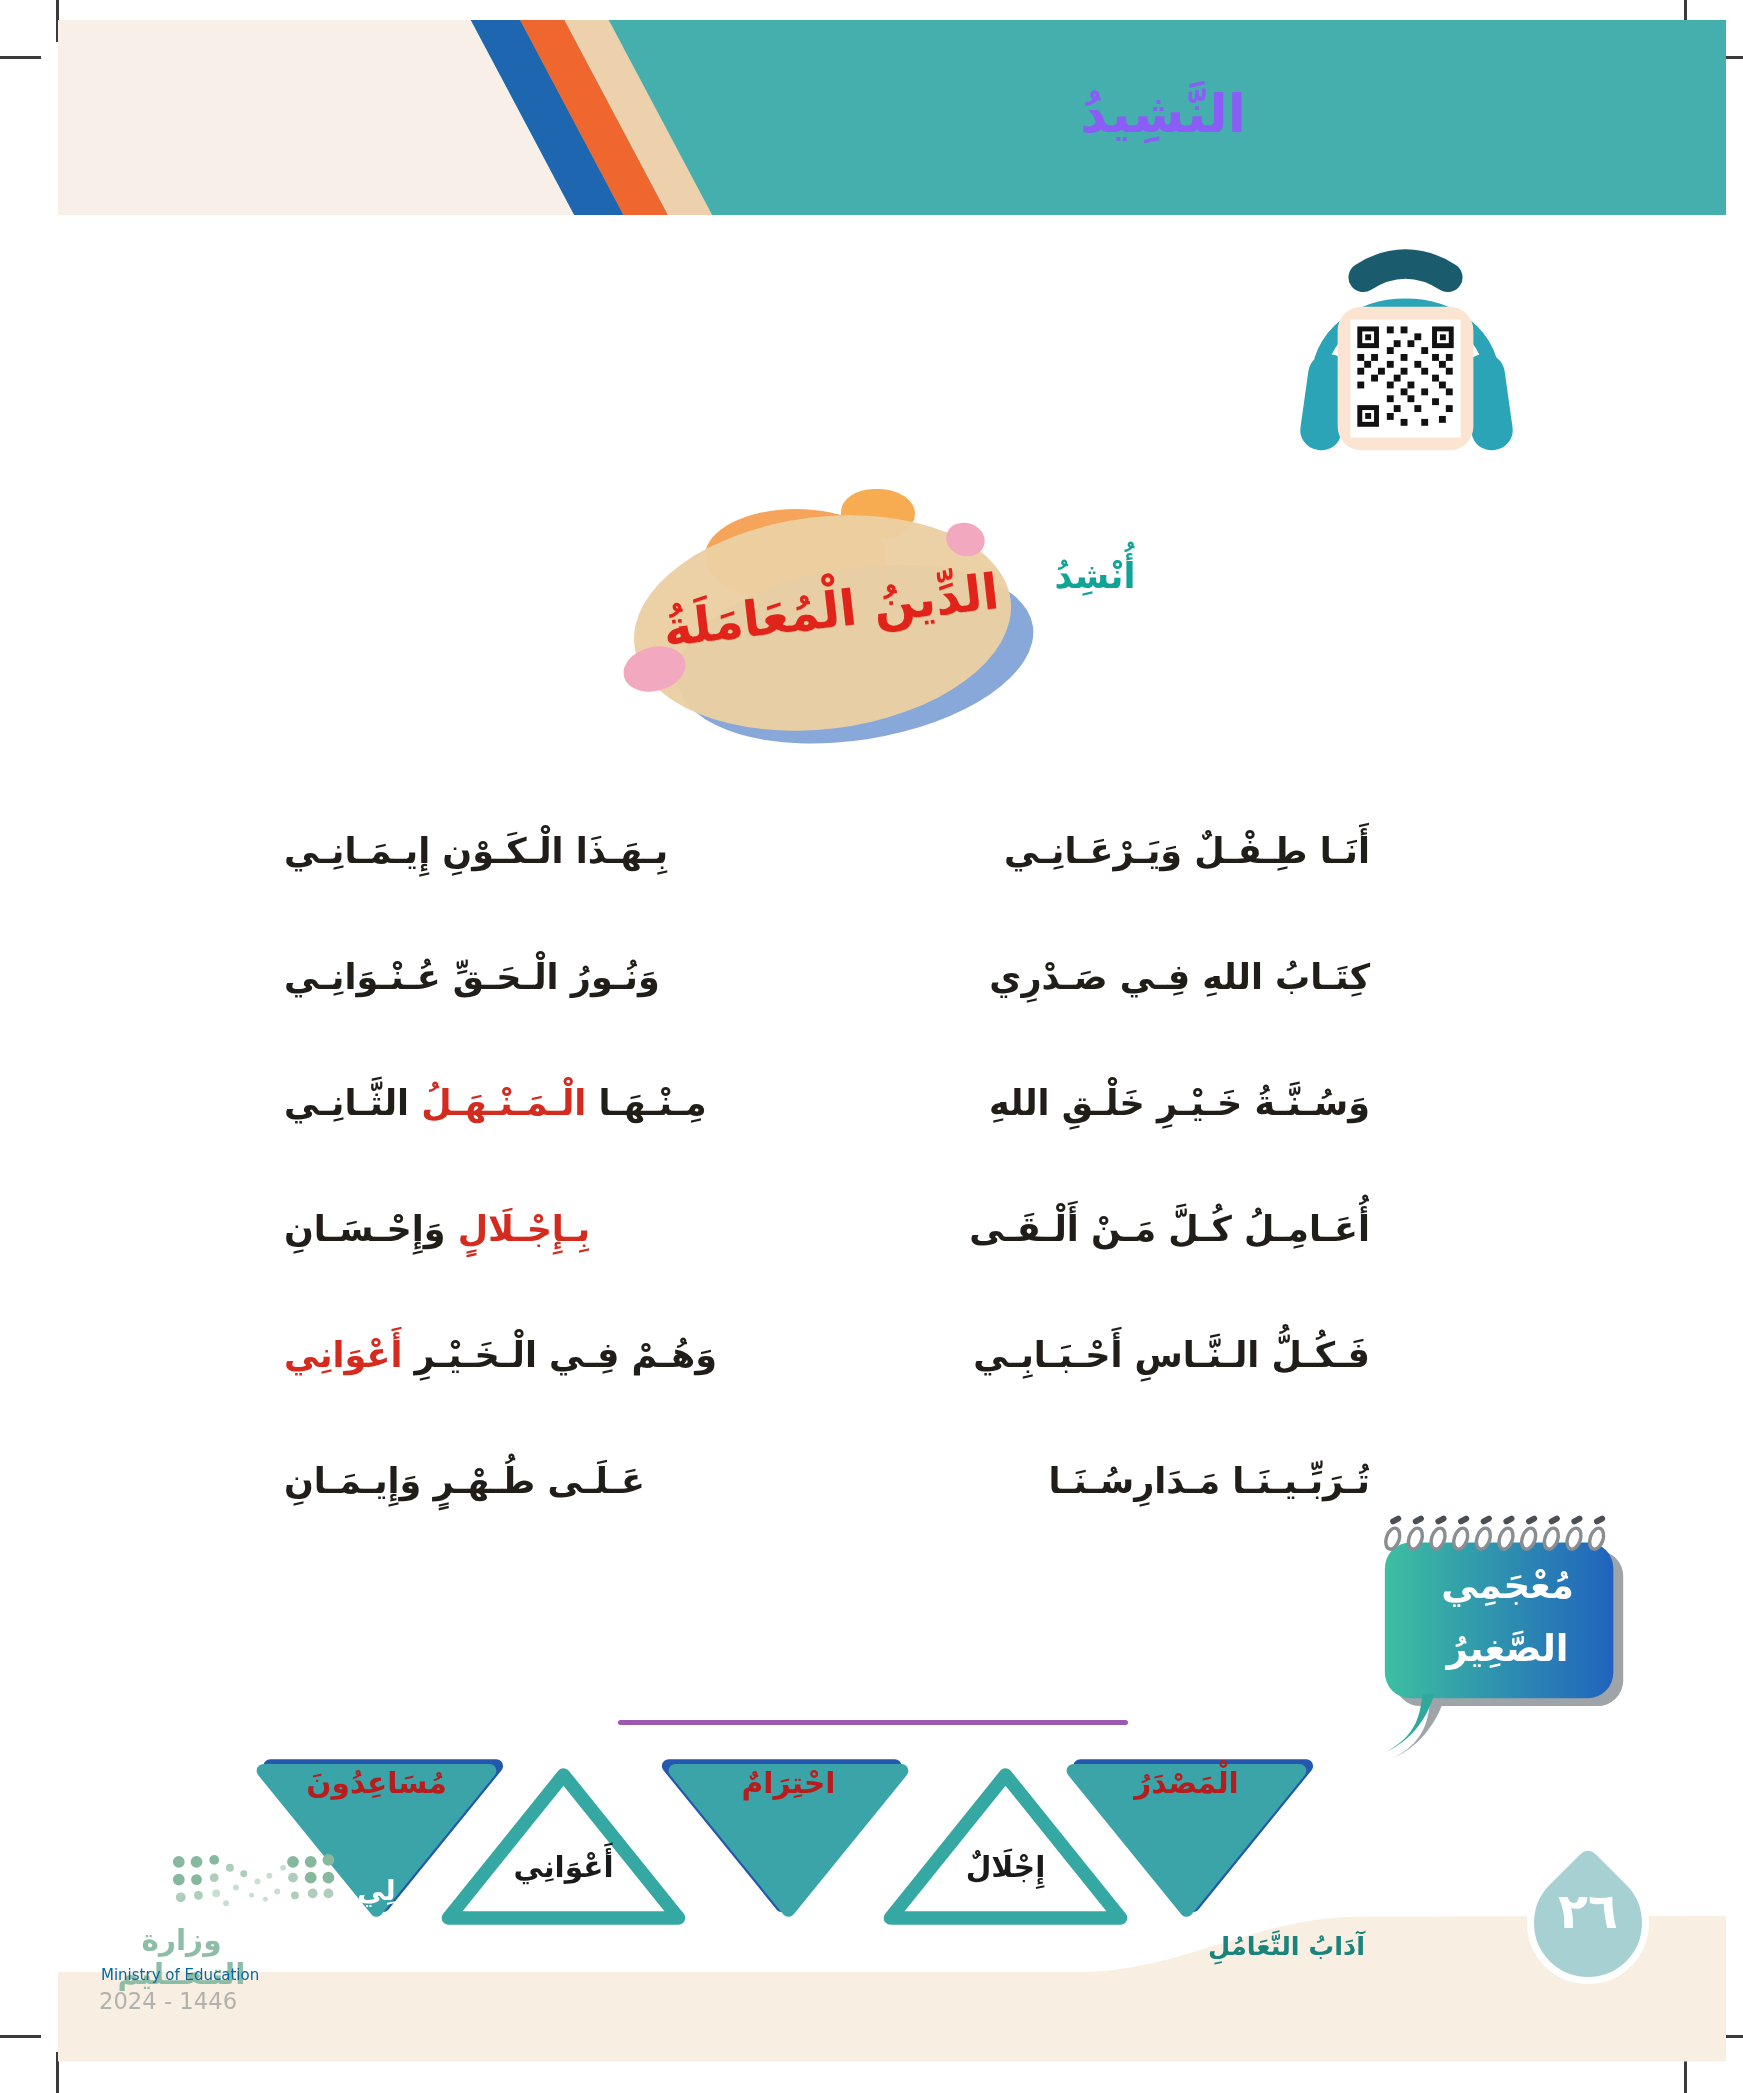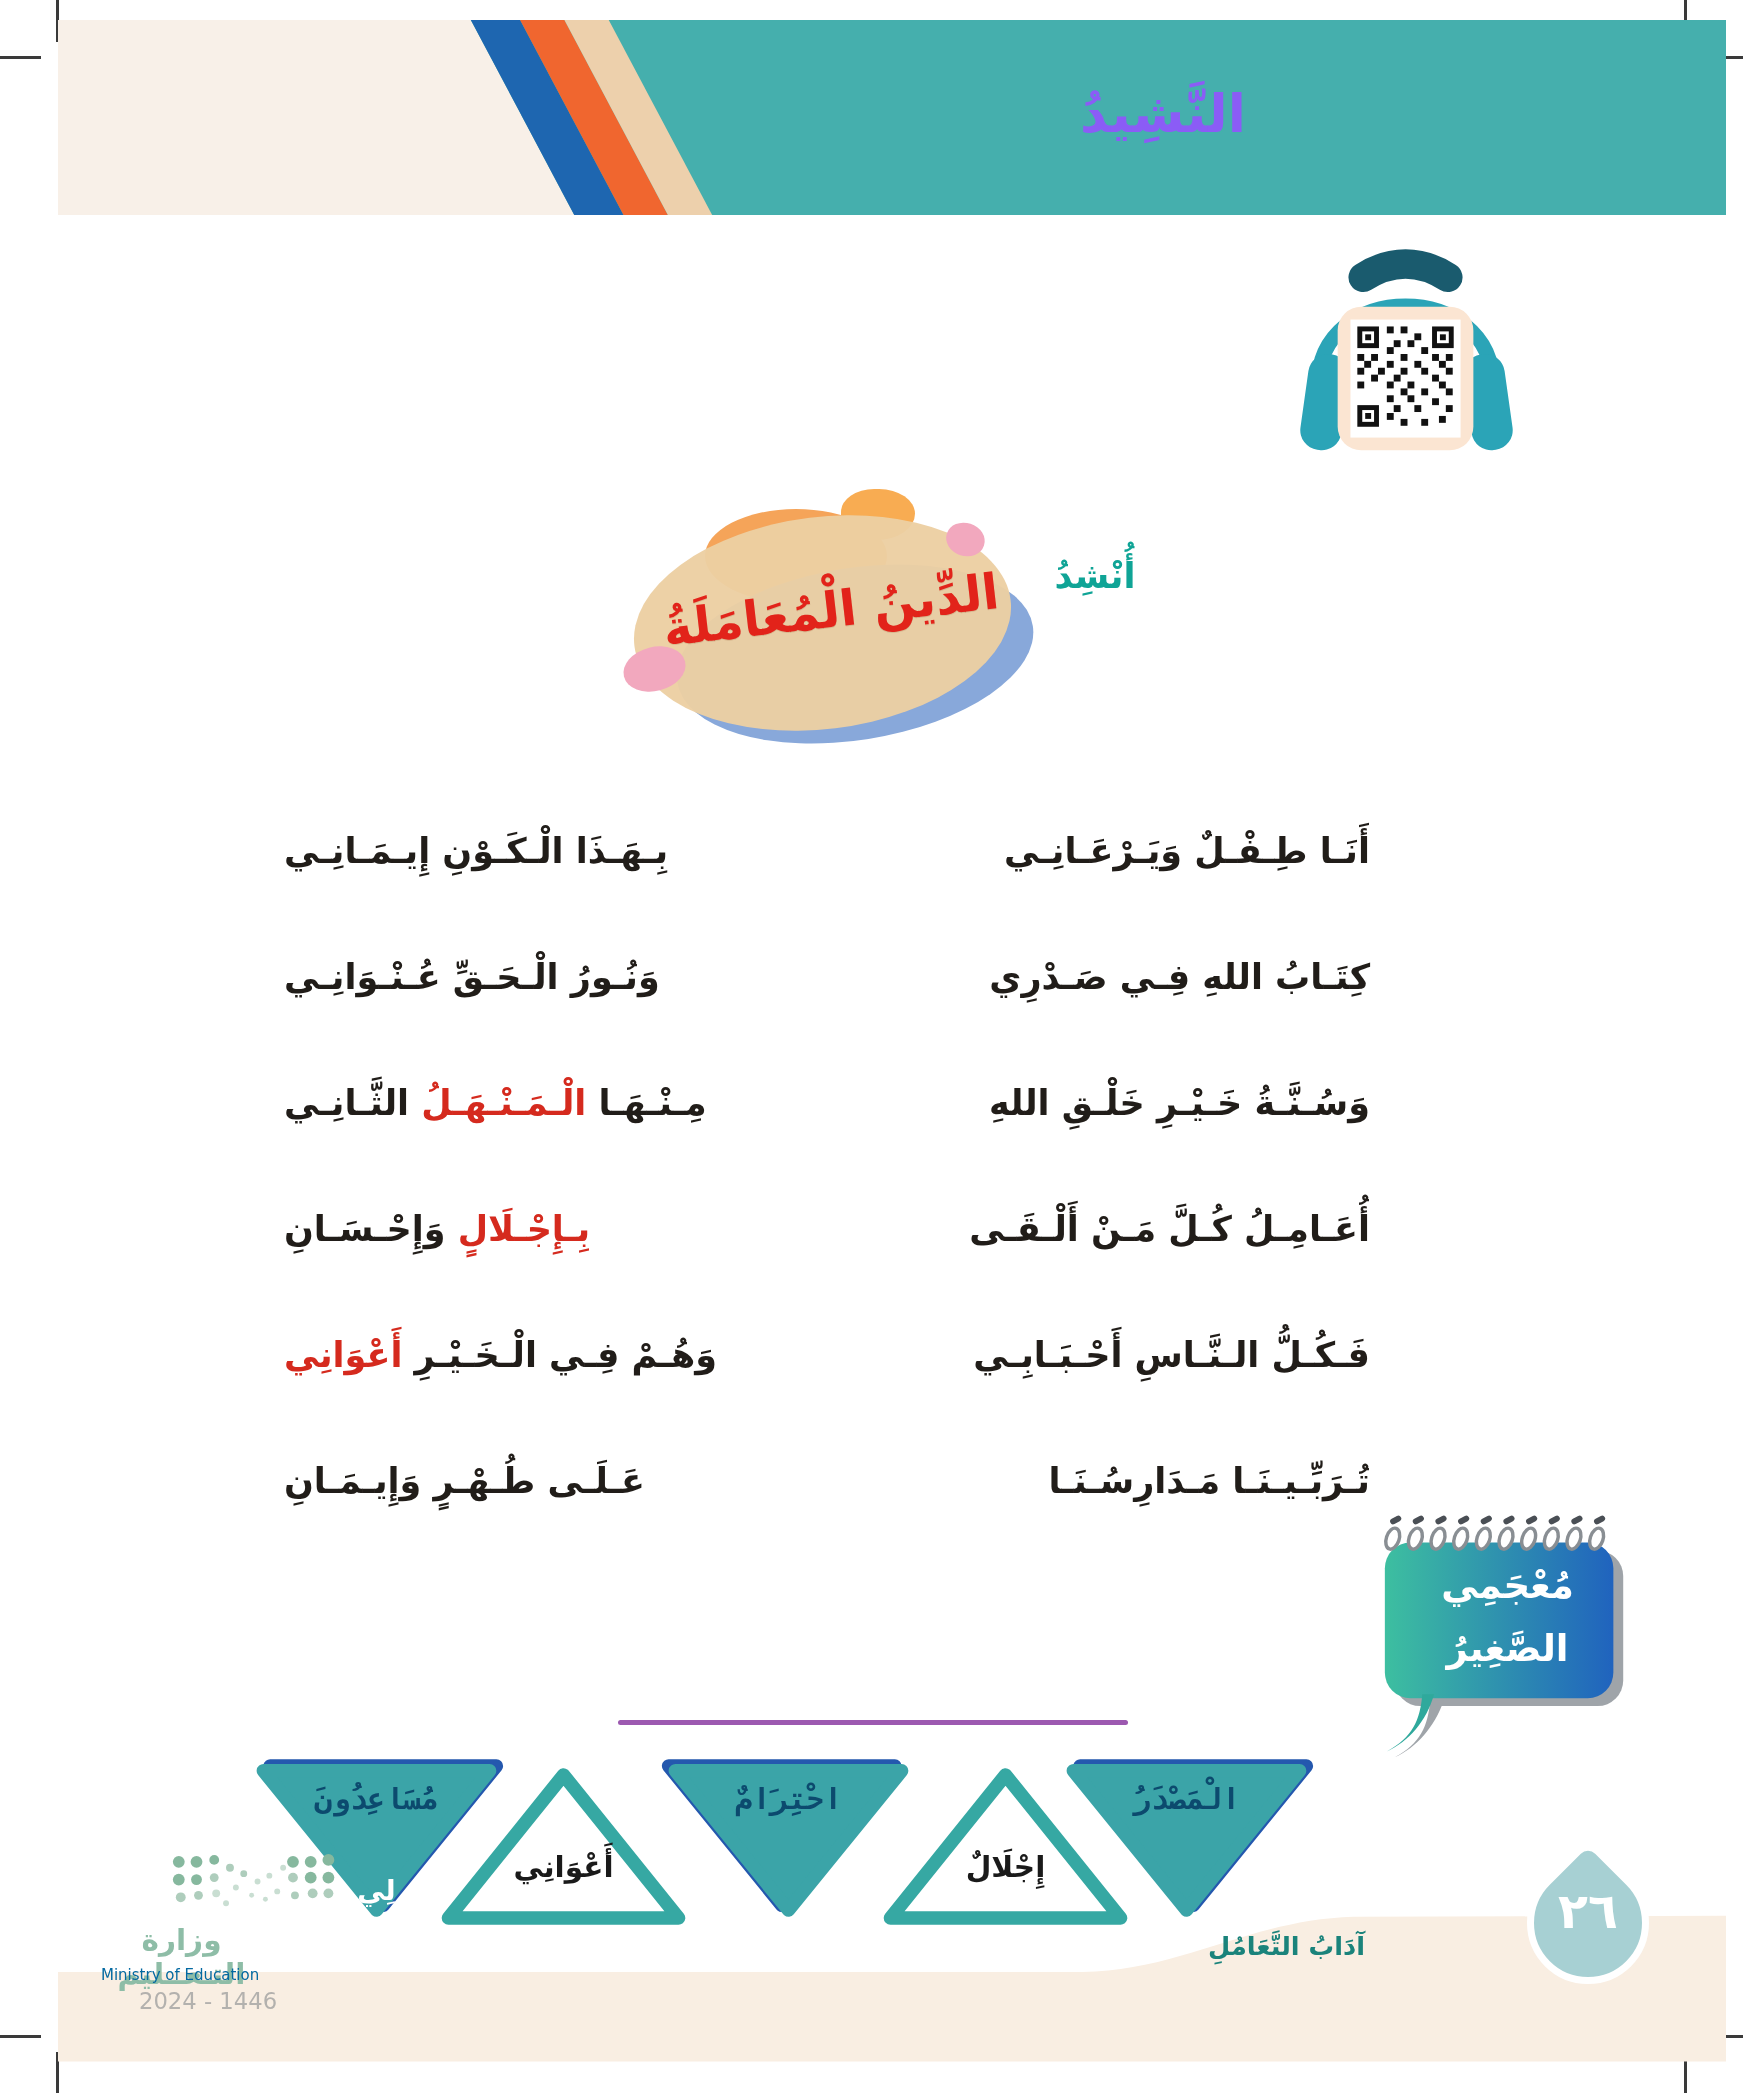--- a/index.html
+++ b/index.html
@@ -40,35 +40,35 @@
   #badge-line1{left:1407px;top:1564px;}
   #badge-line2{left:1407px;top:1627px;}
   
   #divider-line{left:618px;top:1720px;width:510px;height:4.9px;background:#9C59B0;border-radius:3px;}
   
   .pennant{position:absolute;width:261px;height:175px;}
   .pennant svg{position:absolute;left:0;top:0;}
   .pennant-label{position:absolute;left:0;width:100%;text-align:center;font-weight:bold;
     font-size:29.6px;direction:rtl;white-space:nowrap;}
   .pennant-label.dark{color:#1A1A1A;top:91px;}
-  .pennant-label.light{color:#0c4a6e;top:31px;font-family:Liberation Mono, monospace;}
+  .pennant-label.light{color:#b91c1c;top:15px;}
   .pennant-label.light2{color:#ffffff;top:75px;font-size:27.6px;margin-top:48px;}
   
   #footer-wave{left:58px;top:1906px;width:1668px;height:187px;}
   #page-number-drop{left:1527px;top:1862px;width:108px;height:108px;background:#A7D0D3;
     border:7.9px solid #ffffff;border-radius:14% 50% 50% 50%;transform:rotate(45deg);}
   #page-number{position:absolute;left:-7.9px;top:-7.9px;width:108px;height:108px;line-height:108px;
     text-align:center;color:#ffffff;font-size:49px;font-weight:bold;transform:rotate(-45deg);}
   #footer-section-label{left:1198px;top:1931px;width:177px;text-align:center;color:#1A837B;
     font-size:25.6px;font-weight:bold;direction:rtl;}
   #moe-dots{left:165px;top:1850px;width:189px;height:69px;}
   #moe-name-ar{left:94px;top:1923px;width:175px;text-align:center;color:#8EBDA7;
     font-size:29.6px;font-weight:bold;direction:rtl;}
   #moe-name-en{left:101px;top:1966px;width:256px;color:#0369a1;font-size:15px;}
-  #moe-year{left:99px;top:1988px;width:197px;color:#B3B1AE;font-size:22.7px;margin-left:40px;}
+  #moe-year{left:99px;top:1988px;width:197px;color:#B3B1AE;font-size:22.7px;}
 </style>
 </head>
 <body>
 
 <div id="page">
 
   <div class="cropmark" style="left:56px;top:0;width:3px;height:42px"></div>
   <div class="cropmark" style="left:0;top:56px;width:41px;height:3px"></div>
   <div class="cropmark" style="left:1684px;top:0;width:3px;height:42px"></div>
   <div class="cropmark" style="left:1702px;top:56px;width:41px;height:3px"></div>

